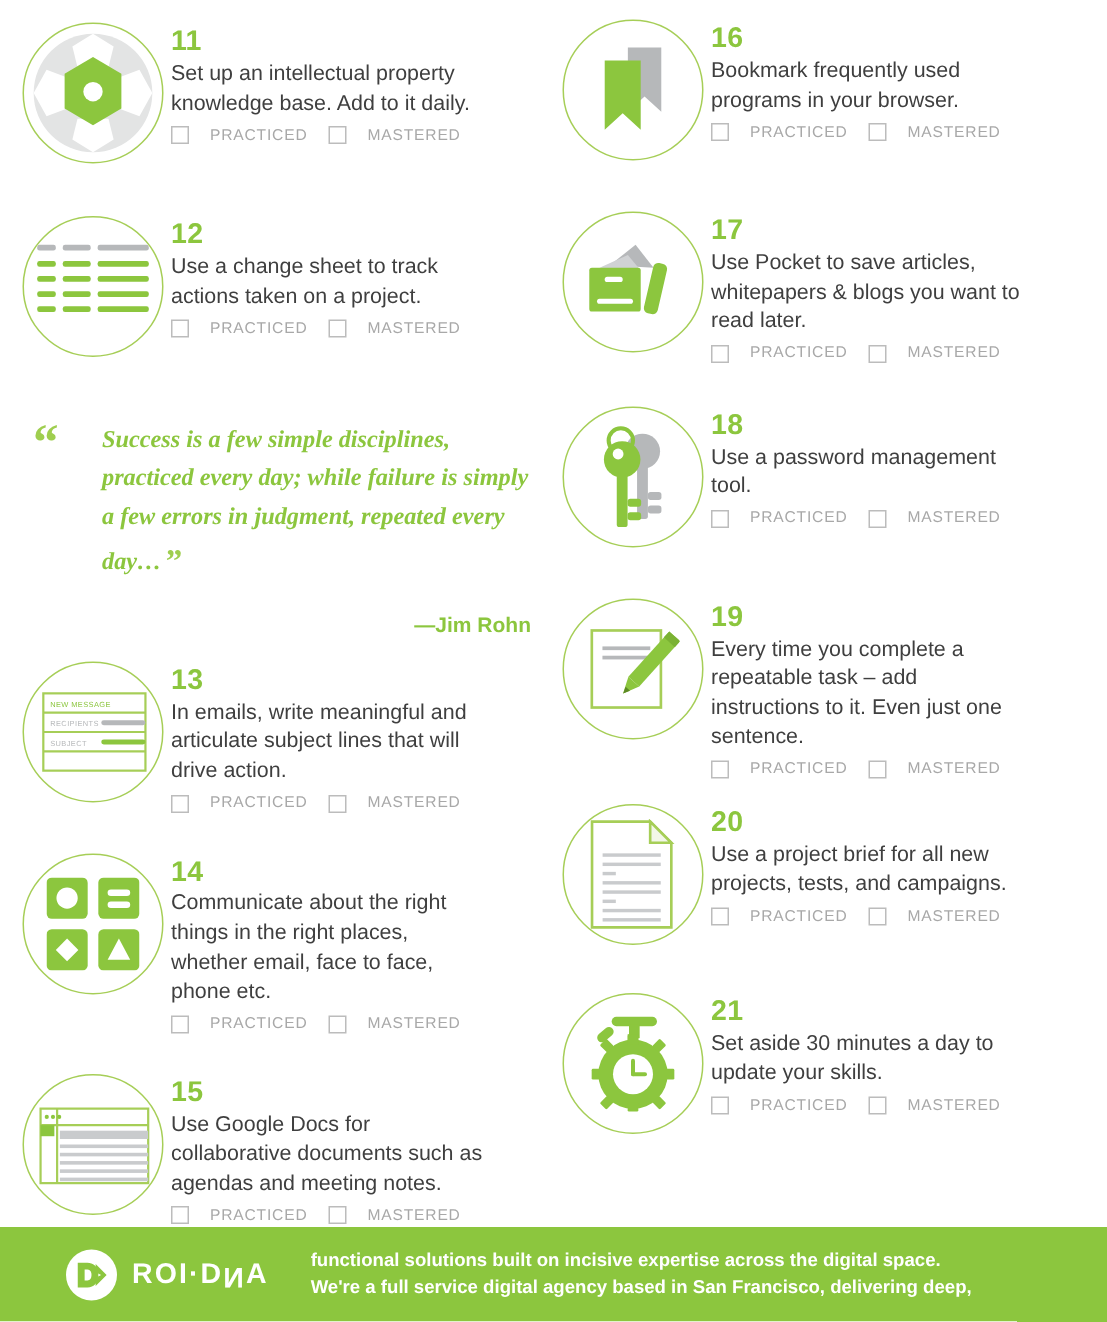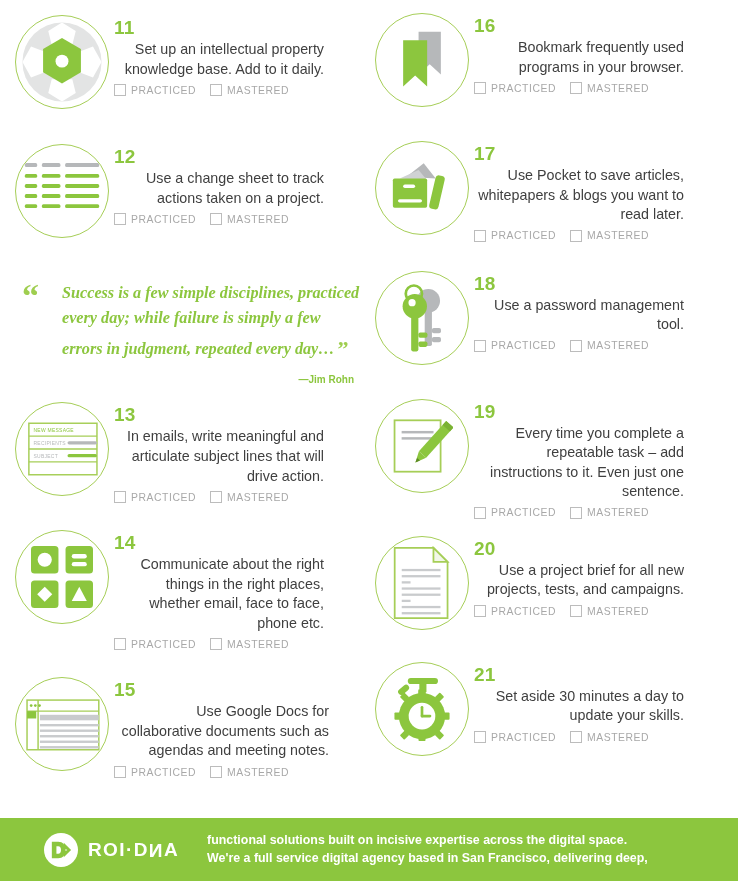--- a/index.html
+++ b/index.html
@@ -37,24 +37,24 @@
     position:relative;
     overflow:hidden;
   }
   .tip-body{padding-top:8px;flex:1;}
   .tip-num{
     font-size:19px;font-weight:bold;color:#8cc63e;
     line-height:1.05;margin-bottom:2px;letter-spacing:0.2px;
   }
   .tip-text{
     font-size:14.3px;line-height:1.37;color:#3f3f3f;
-    margin:0 0 5px 0;max-width:210px;text-align:right;
+    margin:0 0 5px 0;max-width:210px;
   }
   .checks{display:flex;gap:14px;align-items:center;}
-  .check{display:flex;align-items:center;gap:5px;}
+  .check{display:flex;align-items:center;gap:14px;}
   .box{
     width:10px;height:10px;border:1.3px solid #bcbcbc;background:#fff;
     display:inline-block;
   }
   .check-label{
     font-size:10.4px;letter-spacing:0.55px;color:#a8a8a8;
     font-weight:normal;
   }
 
   
@@ -64,30 +64,30 @@
   }
   .quote-mark{
     position:absolute;left:12px;top:-2px;
     font-family:"Liberation Serif", serif;
     font-size:34px;color:#9fce4f;font-weight:bold;line-height:1;
   }
   .quote-text{
     font-family:"Liberation Serif", serif;
     font-style:italic;font-weight:bold;
     font-size:16.2px;line-height:1.57;color:#8cc63e;
-    margin:2px;
+    margin:8px;
   }
   .quote-end{
     font-family:"Liberation Serif", serif;
     font-size:22px;font-weight:bold;color:#9fce4f;font-style:normal;
     vertical-align:-2px;margin-left:3px;
   }
   .quote-attr{
-    text-align:right;margin-top:8px;padding-right:10px;
-    font-size:10px;font-weight:bold;color:#8cc63e;
+    text-align:right;margin-top:16px;padding-right:10px;
+    font-size:14px;font-weight:bold;color:#8cc63e;
   }
 
   
   .footer{
     position:absolute;left:0;bottom:0;width:738px;height:63px;
     background:#8cc63e;display:flex;align-items:center;
   }
   .logo-group{display:flex;align-items:center;margin-left:44px;}
   .logo-circle{
     width:34px;height:34px;border-radius:50%;background:#ffffff;

